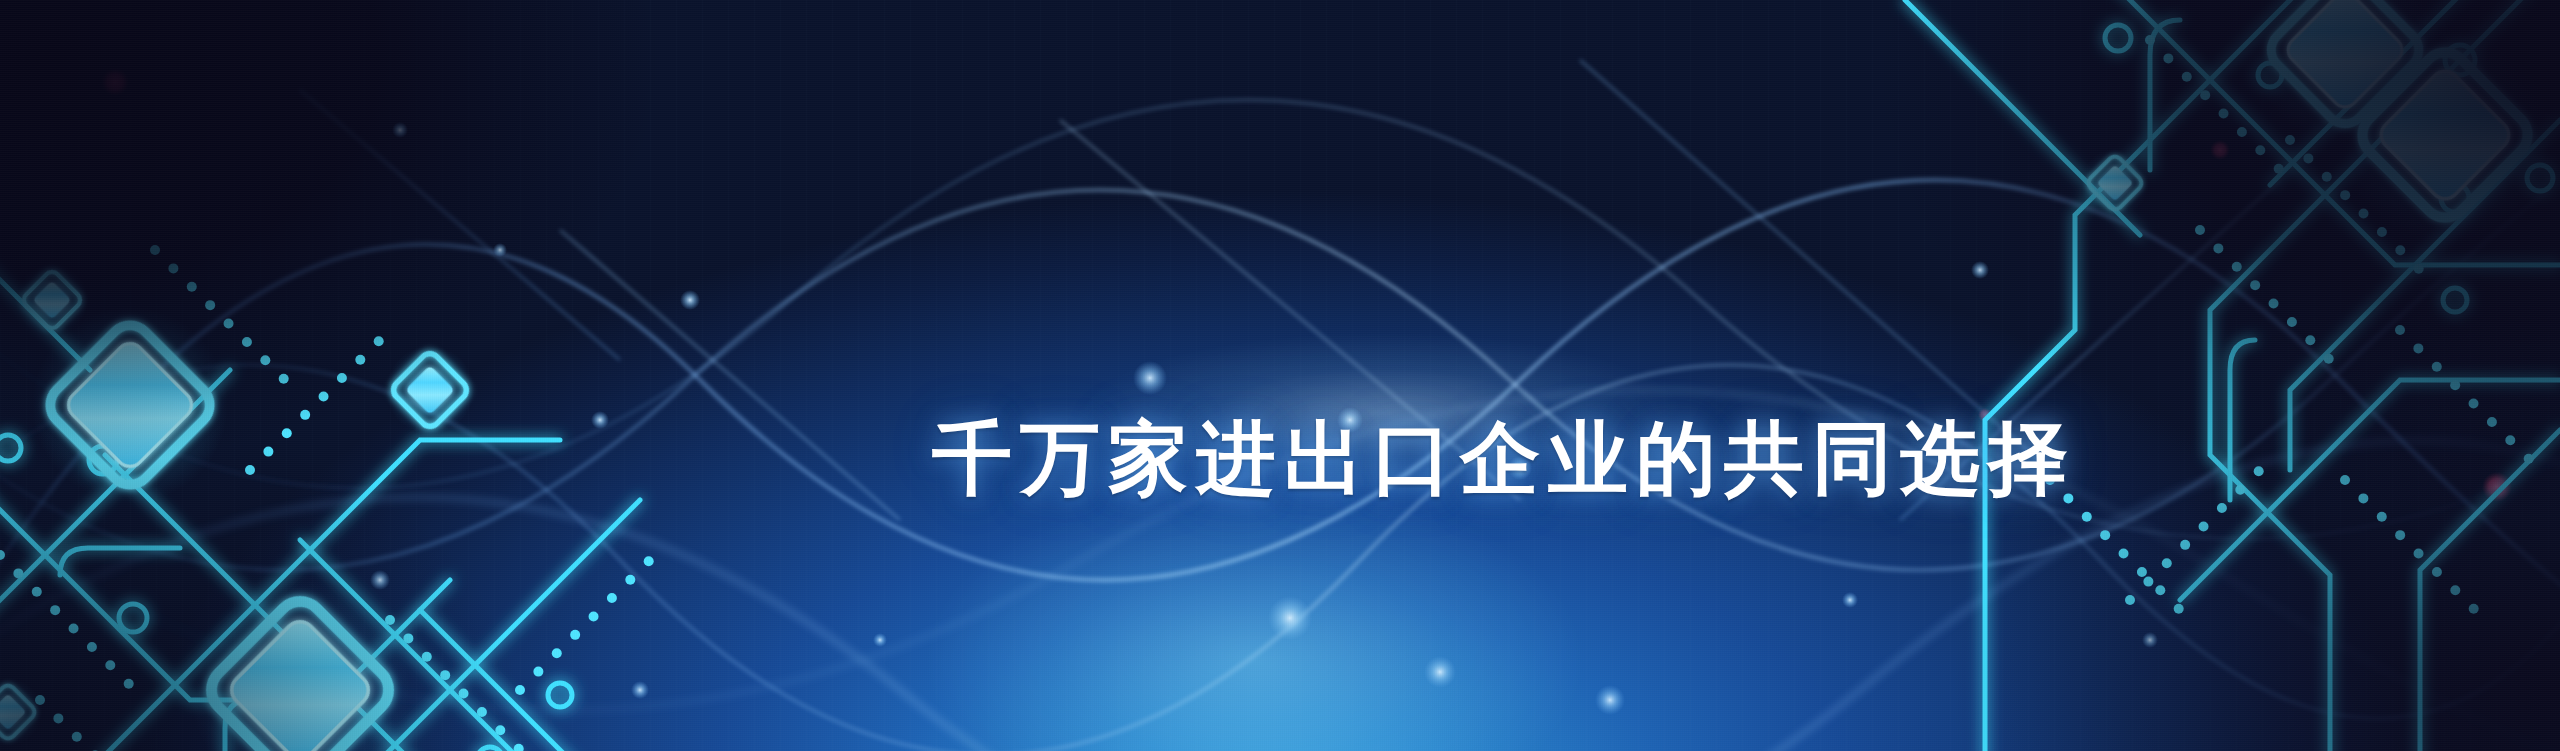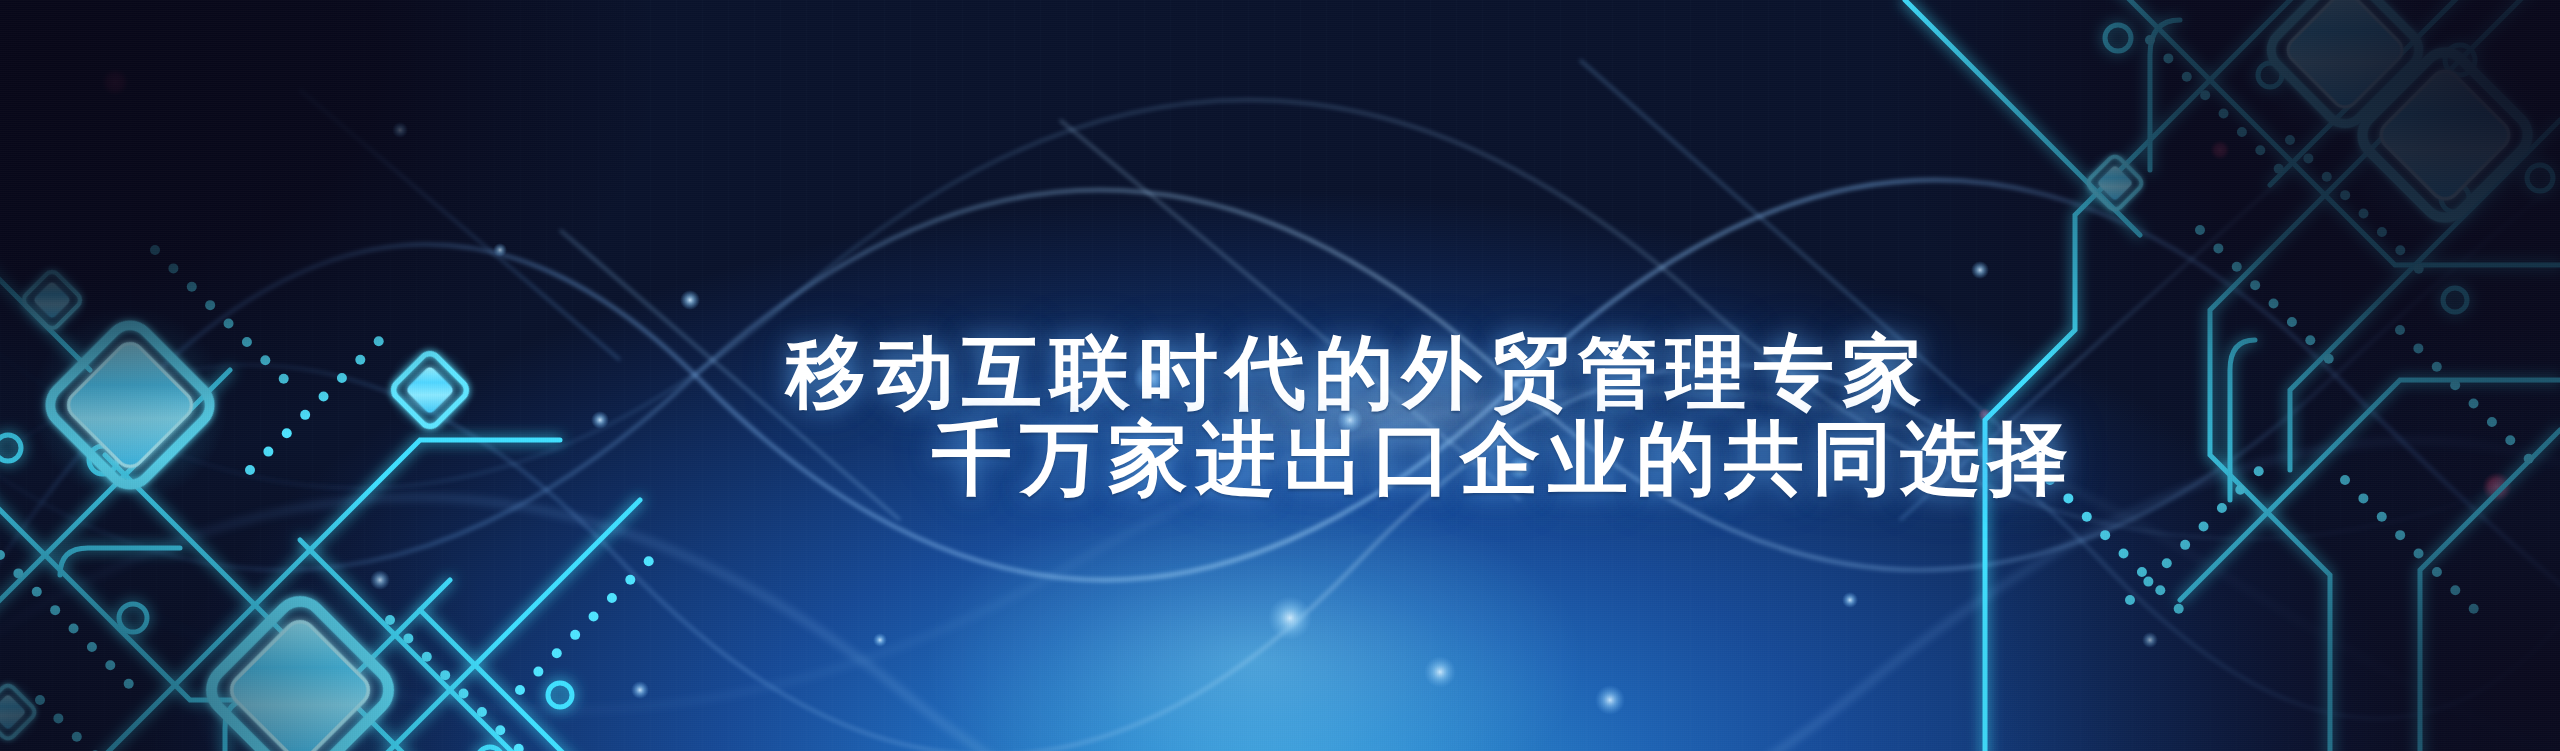--- a/index.html
+++ b/index.html
@@ -356,17 +356,16 @@
           <use href="#dotsA"></use>
         </g>
     </g>
   </svg>
 
   <div class="layer" id="bg-centerglow"></div>
   <div class="layer" id="bg-vignette"></div>
   <div class="layer" id="grain"></div>
 
   <div id="headline">
-    <div class="hl-line" id="hl-line1">移动互联时代的外贸管理专家</div>
     <div class="hl-line" id="hl-line2">千万家进出口企业的共同选择</div>
   </div>
 
 </div>
 
 </body></html>

